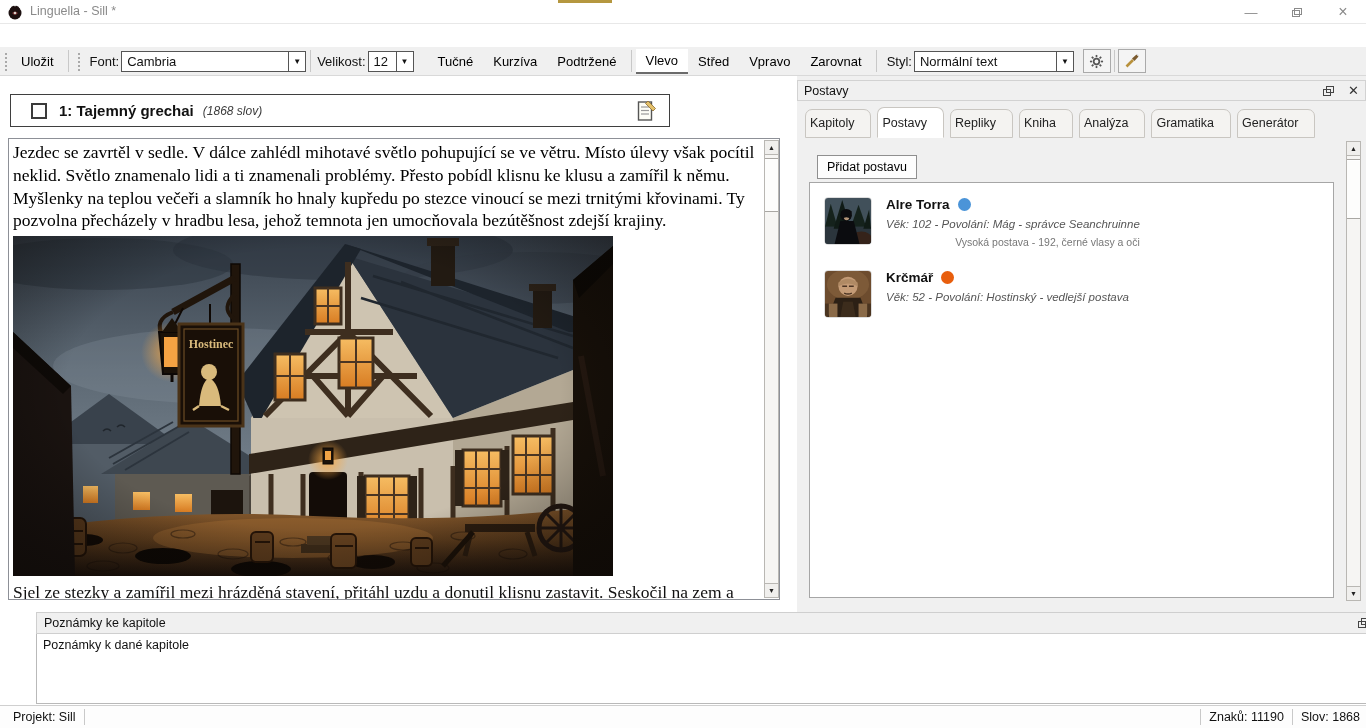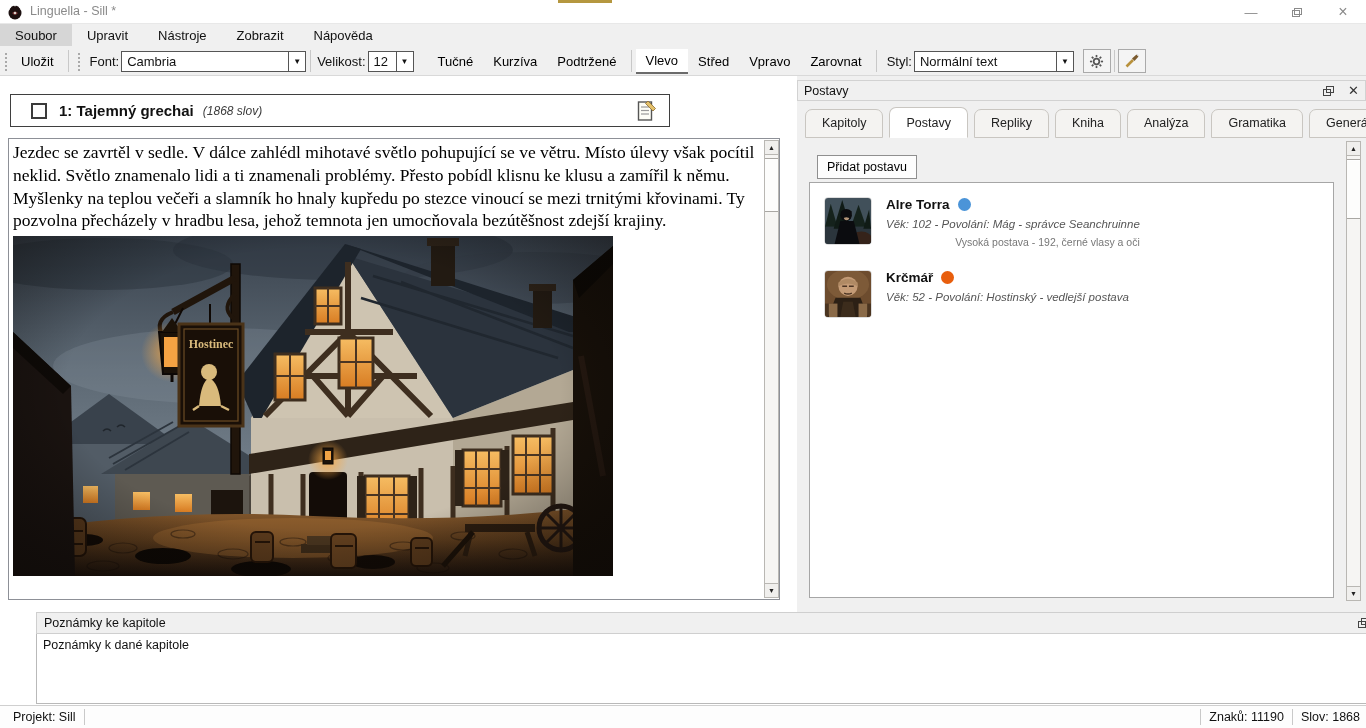--- a/index.html
+++ b/index.html
@@ -59,21 +59,21 @@
   .side-panel { position:absolute; left:797px; top:76px; width:569px; height:536px; background:#f0f0f0; }
   .panel-header { position:absolute; left:0; top:4px; width:569px; height:21px; background:#f0f0f0; border:1px solid #d2d2d2; display:flex; align-items:center; padding:0 6px; font-size:12.5px; }
   .panel-header .hdr-icons { margin-left:auto; display:flex; align-items:center; gap:14px; }
   .float-glyph { position:relative; width:11px; height:10px; }
   .float-glyph i { position:absolute; display:block; width:8px; height:7px; border:1px solid #444; }
   .float-glyph i.b { left:0; top:3px; background:#f0f0f0; }
   .float-glyph i.f { left:3px; top:0; }
   .x-glyph { color:#333; font-size:13px; line-height:10px; }
 
   .tabs-row { position:absolute; left:8px; top:31px; height:31px; display:flex; align-items:flex-end; gap:6px; }
-  .tab { padding:6px 16px 7px 16px; font-size:12.5px; background:#f4f3f1; border:1px solid #c9c6c1; border-radius:7px 7px 0 0; color:#222; }
+  .tab { padding:6px 16px 7px 4px; font-size:12.5px; background:#f4f3f1; border:1px solid #c9c6c1; border-radius:7px 7px 0 0; color:#222; }
   .tab.selected { background:#fff; padding-top:8px; border-bottom-color:#fff; }
 
   .add-btn { position:absolute; left:20px; top:79px; padding:4px 9px; font-size:12.5px; background:#fdfdfd; border:1px solid #8f8f8f; }
 
   .char-list { position:absolute; left:12px; top:106px; width:1333px; width:525px; height:416px; background:#fff; border:1px solid #a6a6a6; overflow:hidden; }
   .char-card { display:flex; padding:14px 12px 8px 14px; }
   .char-avatar { width:48px; height:48px; border-radius:4px; border:1px solid #00000022; flex:0 0 auto; }
   .char-body { margin-left:14px; padding-top:0px; }
   .char-name-row { display:flex; align-items:center; gap:8px; }
   .char-name { font-weight:bold; font-size:13.5px; }
@@ -146,27 +146,20 @@
       <div class="win-btn">
           <span class="restore-glyph">
             <i class="b"></i>
             <i class="f"></i>
           </span>
         </div>
       <div class="win-btn" style="font-size:16px;">×</div>
     </div>
   </div>
 
-  <div class="menubar">
-      <div class="menu-item active">Soubor</div>
-      <div class="menu-item">Upravit</div>
-      <div class="menu-item">Nástroje</div>
-      <div class="menu-item">Zobrazit</div>
-      <div class="menu-item">Nápověda</div>
-    </div>
 
   <div class="toolbar">
     <span class="tb-handle"></span>
     <button class="tb-btn" style="border:none;background:transparent;font-family:inherit;">Uložit</button>
     <span class="tb-sep"></span>
     <span class="tb-handle"></span>
     <span class="tb-label">Font:</span>
     <div class="tb-select" style="width:185px;">
       <span>Cambria</span>
       <span class="arrow-box">▼</span>
@@ -376,20 +369,21 @@
 
         <polygon points="0,96 58,150 62,340 0,340" fill="#1a1310"></polygon>
         <polygon points="0,96 58,150 50,158 0,112" fill="#0e0a07"></polygon>
         <polygon points="560,44 600,10 600,340 560,340" fill="#171009"></polygon>
         <polygon points="560,44 600,10 600,28 566,62" fill="#0d0905"></polygon>
         <line x1="568" y1="120" x2="590" y2="240" stroke="#241810" stroke-width="6"></line>
 
         <rect x="0" y="0" width="600" height="340" fill="url(#vig)"></rect>
       </svg>
 
+      <p class="editor-partial">Sjel ze stezky a zamířil mezi hrázděná stavení, přitáhl uzdu a donutil klisnu zastavit. Seskočil na zem a</p>
     </div>
 
     <div class="vscroll editor-scroll">
       <div class="vs-arrow up">▲</div>
       <div class="vs-thumb" style="top:17px;height:54px;"></div>
       <div class="vs-arrow down">▼</div>
     </div>
   </div>
 
   <div class="side-panel">

